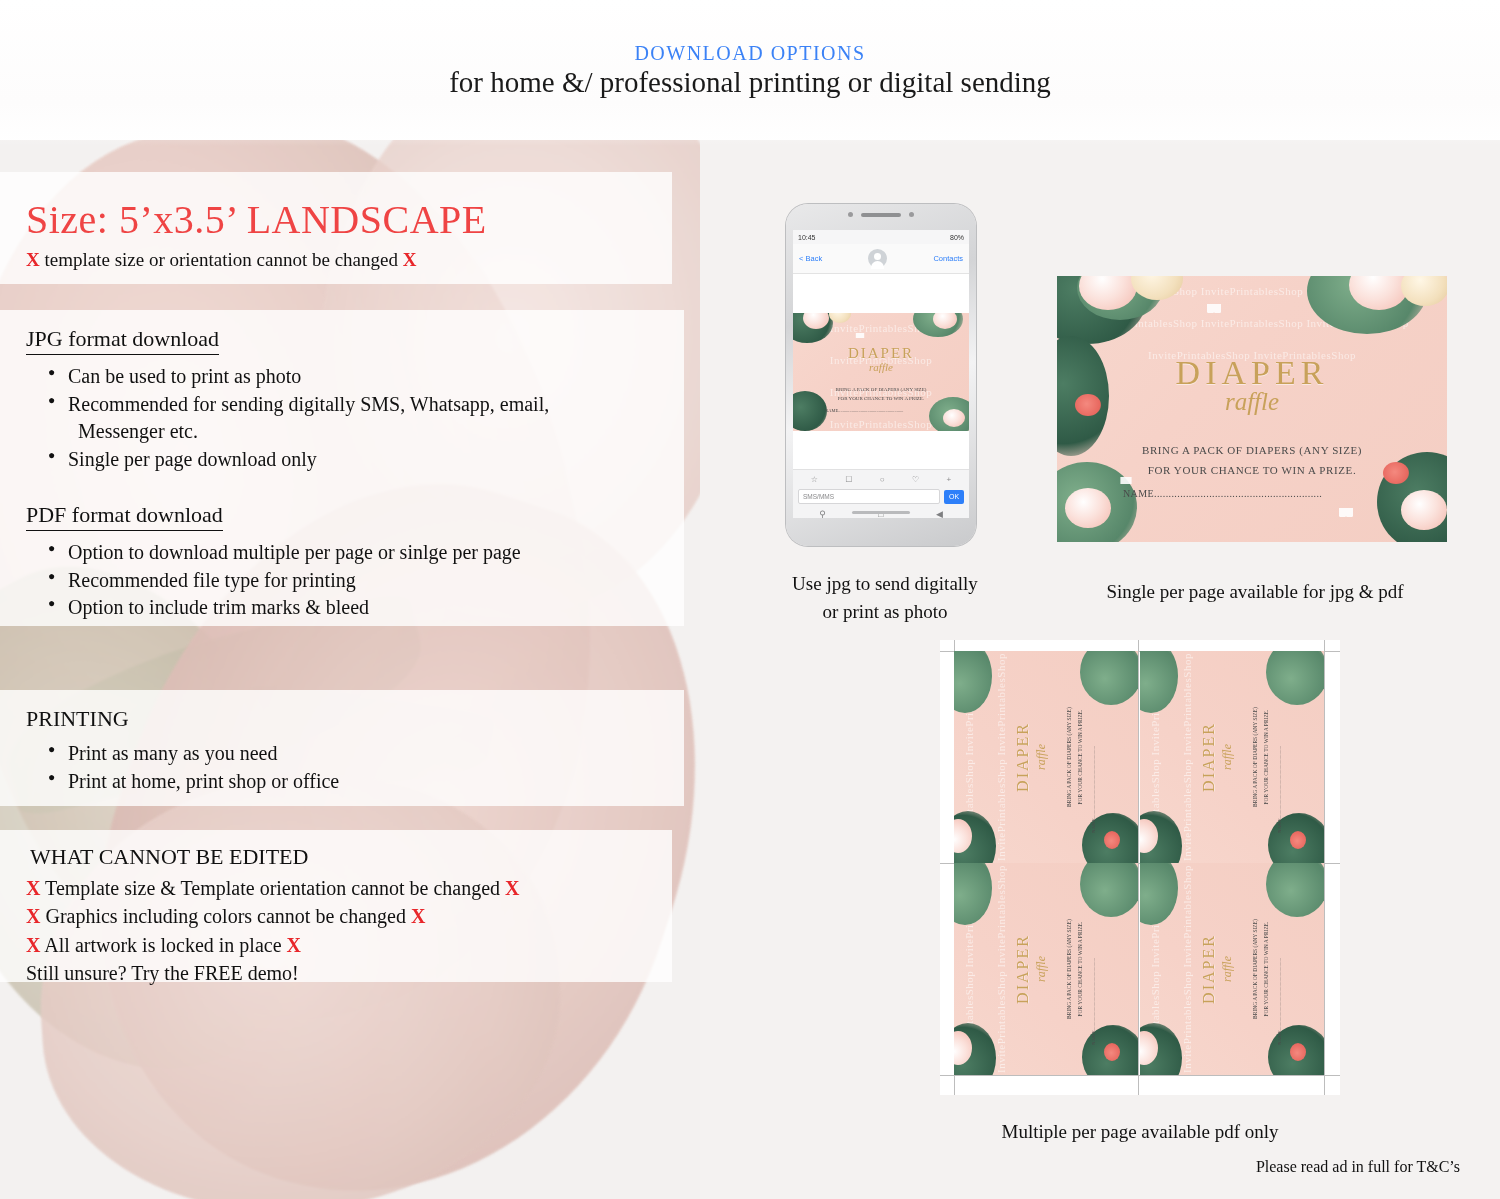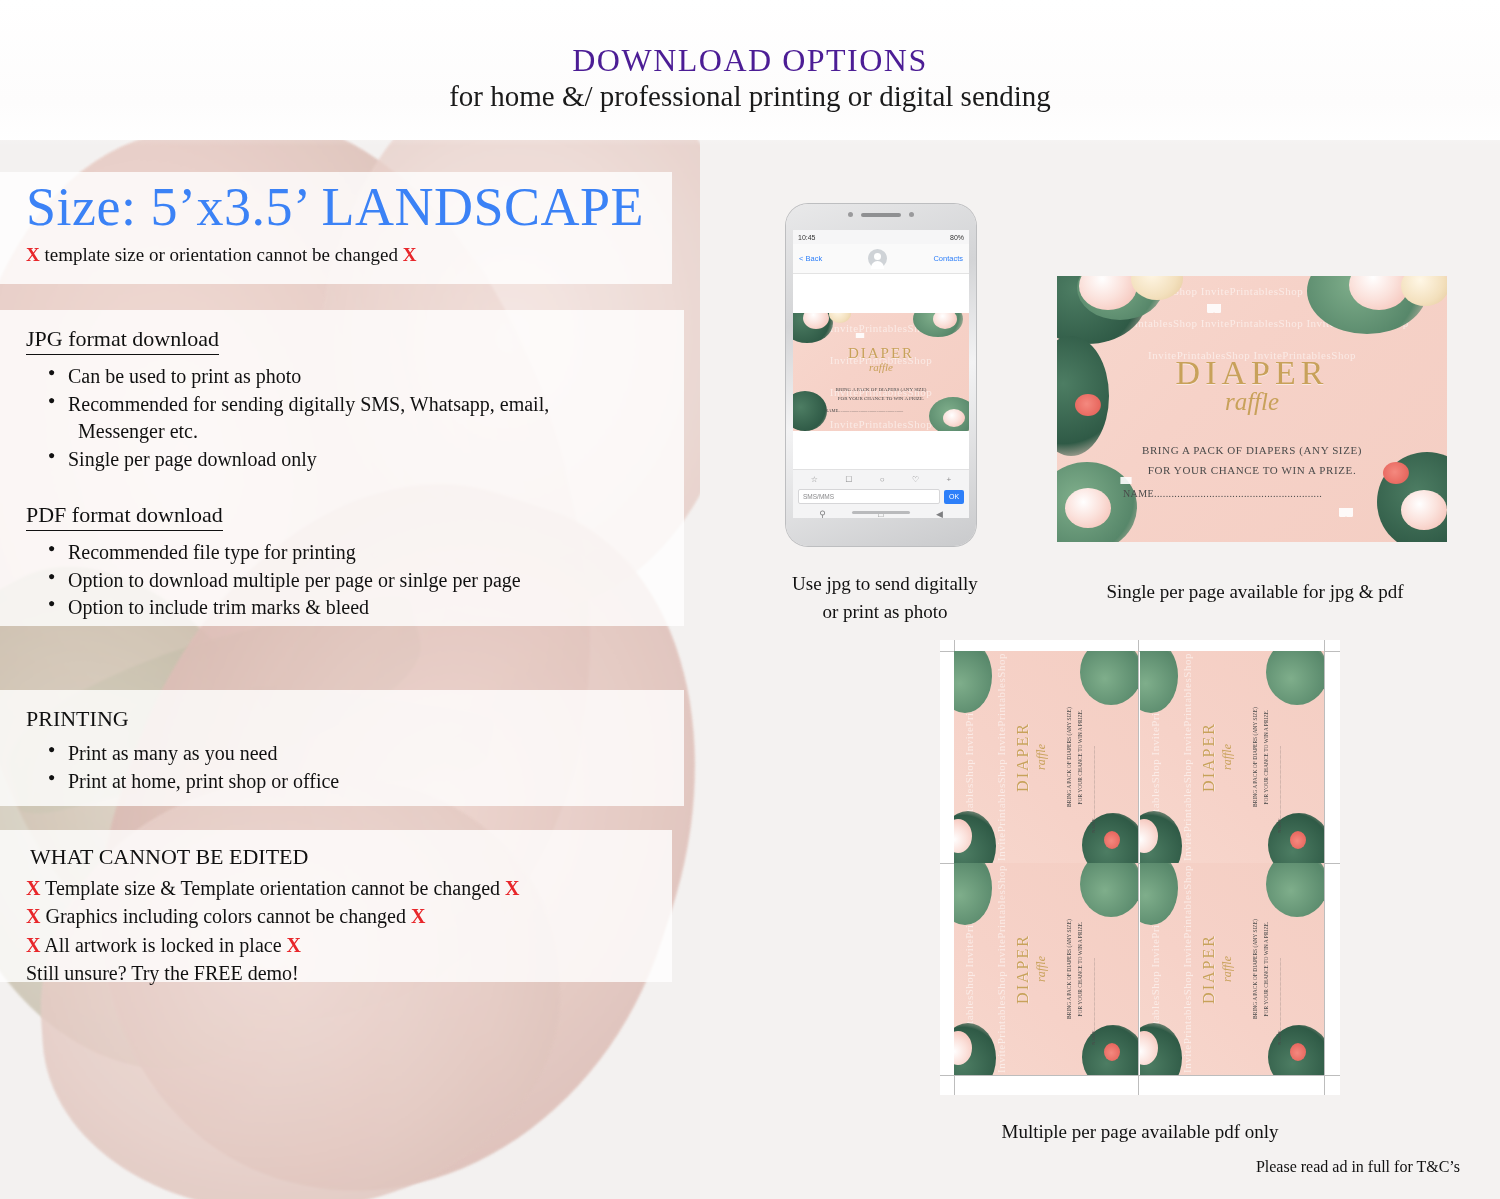--- a/index.html
+++ b/index.html
@@ -83,47 +83,48 @@
   }
 
   
   .header {
     position: absolute;
     left: 0; top: 42px; width: 100%;
     text-align: center;
     z-index: 5;
   }
   .header .h1 {
-    font-size: 32px;
+    font-size: 20px;
     letter-spacing: 1.5px;
-    color: #4c1d95;
+    color: #3b82f6;
   }
   .header .h2 {
     font-size: 29px;
     margin-top: 1px;
     color: #1a1a1a;
   }
 
   
   .panel {
     position: absolute;
     background: rgba(255,255,255,0.80);
     z-index: 4;
     padding: 10px 18px 14px 26px;
     box-sizing: border-box;
   }
   .panel-size {
     left: 0; top: 172px; width: 672px; height: 112px;
     padding-top: 4px;
   }
   .size-line {
-    font-size: 54px;
-    color: #3b82f6;
+    font-size: 40px;
+    color: #ef4444;
     letter-spacing: .5px;
     white-space: nowrap;
+    margin-top: 20px;
   }
   .size-note {
     font-size: 19px;
     color: #111;
     margin-top: 6px;
   }
   .x-red { color: #e8262a; font-weight: bold; }
 
   .panel-jpg { left: 0; top: 310px; width: 684px; height: 176px; }
   .panel-pdf { left: 0; top: 486px; width: 684px; height: 140px; }
@@ -411,22 +412,22 @@
       <span>Recommended for sending digitally SMS, Whatsapp, email,</span>
       <span class="cont">Messenger etc.</span>
     </li>
     <li>Single per page download only</li>
   </ul>
 </div>
 
 <div class="panel panel-pdf">
   <h3 class="underline">PDF format download</h3>
   <ul>
+    <li>Option to download multiple per page or sinlge per page</li>
     <li>Recommended file type for printing</li>
-    <li>Option to download multiple per page or sinlge per page</li>
     <li>Option to include trim marks &amp; bleed</li>
   </ul>
 </div>
 
 <div class="panel panel-print">
   <h3>PRINTING</h3>
   <ul>
     <li>Print as many as you need</li>
     <li>Print at home, print shop or office</li>
   </ul>

